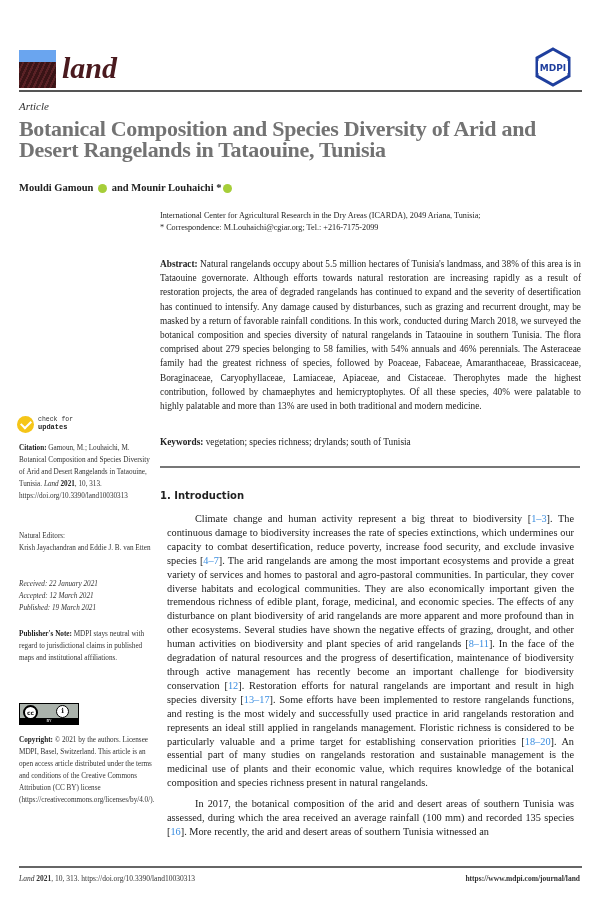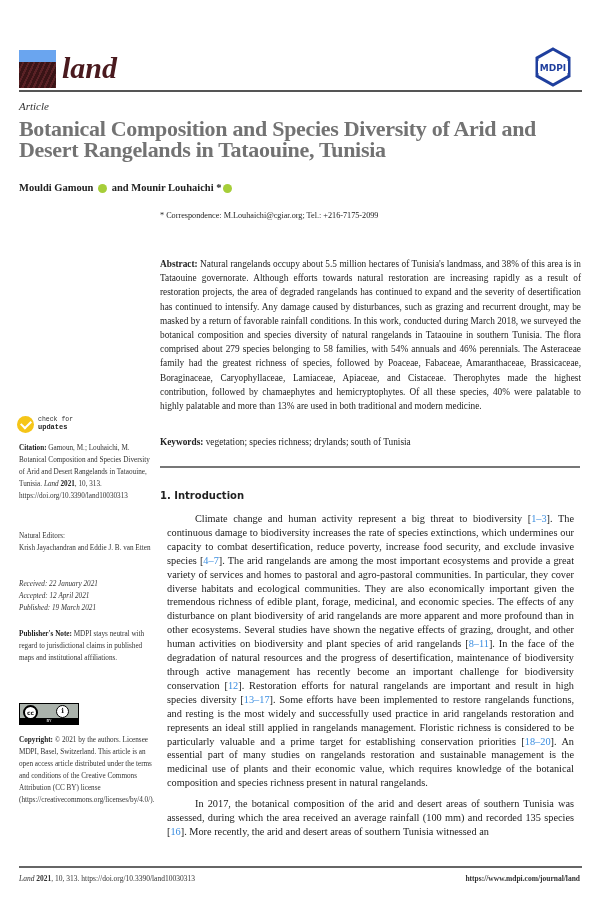--- a/index.html
+++ b/index.html
@@ -60,20 +60,21 @@
 
 <div class="abs authors">
   <span>Mouldi Gamoun</span>
   <span class="orcid"></span>
   <span>and</span>
   <span>Mounir Louhaichi</span>
   <span>*</span><span class="orcid"></span>
 </div>
 
 <div class="abs affil">
+  <div>International Center for Agricultural Research in the Dry Areas (ICARDA), 2049 Ariana, Tunisia;</div>
   <div>*  Correspondence: M.Louhaichi@cgiar.org; Tel.: +216-7175-2099</div>
 </div>
 
 <div class="abs abstract">
   <b>Abstract:</b>
   <span>Natural rangelands occupy about 5.5 million hectares of Tunisia's landmass, and 38% of this area is in Tataouine governorate. Although efforts towards natural restoration are increasing rapidly as a result of restoration projects, the area of degraded rangelands has continued to expand and the severity of desertification has continued to intensify. Any damage caused by disturbances, such as grazing and recurrent drought, may be masked by a return of favorable rainfall conditions. In this work, conducted during March 2018, we surveyed the botanical composition and species diversity of natural rangelands in Tataouine in southern Tunisia. The flora comprised about 279 species belonging to 58 families, with 54% annuals and 46% perennials. The Asteraceae family had the greatest richness of species, followed by Poaceae, Fabaceae, Amaranthaceae, Brassicaceae, Boraginaceae, Caryophyllaceae, Lamiaceae, Apiaceae, and Cistaceae. Therophytes made the highest contribution, followed by chamaephytes and hemicryptophytes. Of all these species, 40% were palatable to highly palatable and more than 13% are used in both traditional and modern medicine.</span>
 </div>
 
 <div class="abs keywords">
   <b>Keywords:</b>
@@ -102,21 +103,21 @@
   <i>Land</i> <b>2021</b><span>, 10, 313. https://doi.org/10.3390/land10030313</span>
 </div>
 
 <div class="abs side" style="top:530px;">
   <div>Natural Editors:</div>
   <div>Krish Jayachandran and Eddie J. B. van Etten</div>
 </div>
 
 <div class="abs side" style="top:578px;font-style:italic;">
   <div>Received: 22 January 2021</div>
-  <div>Accepted: 12 April 2021</div>
+  <div>Accepted: 12 March 2021</div>
   <div>Published: 19 March 2021</div>
 </div>
 
 <div class="abs side" style="top:628px;">
   <b>Publisher's Note:</b> <span>MDPI stays neutral with regard to jurisdictional claims in published maps and institutional affiliations.</span>
 </div>
 
 <div class="abs cc">
   <div class="cc-circle">cc</div>
   <div class="cc-by">i</div>

